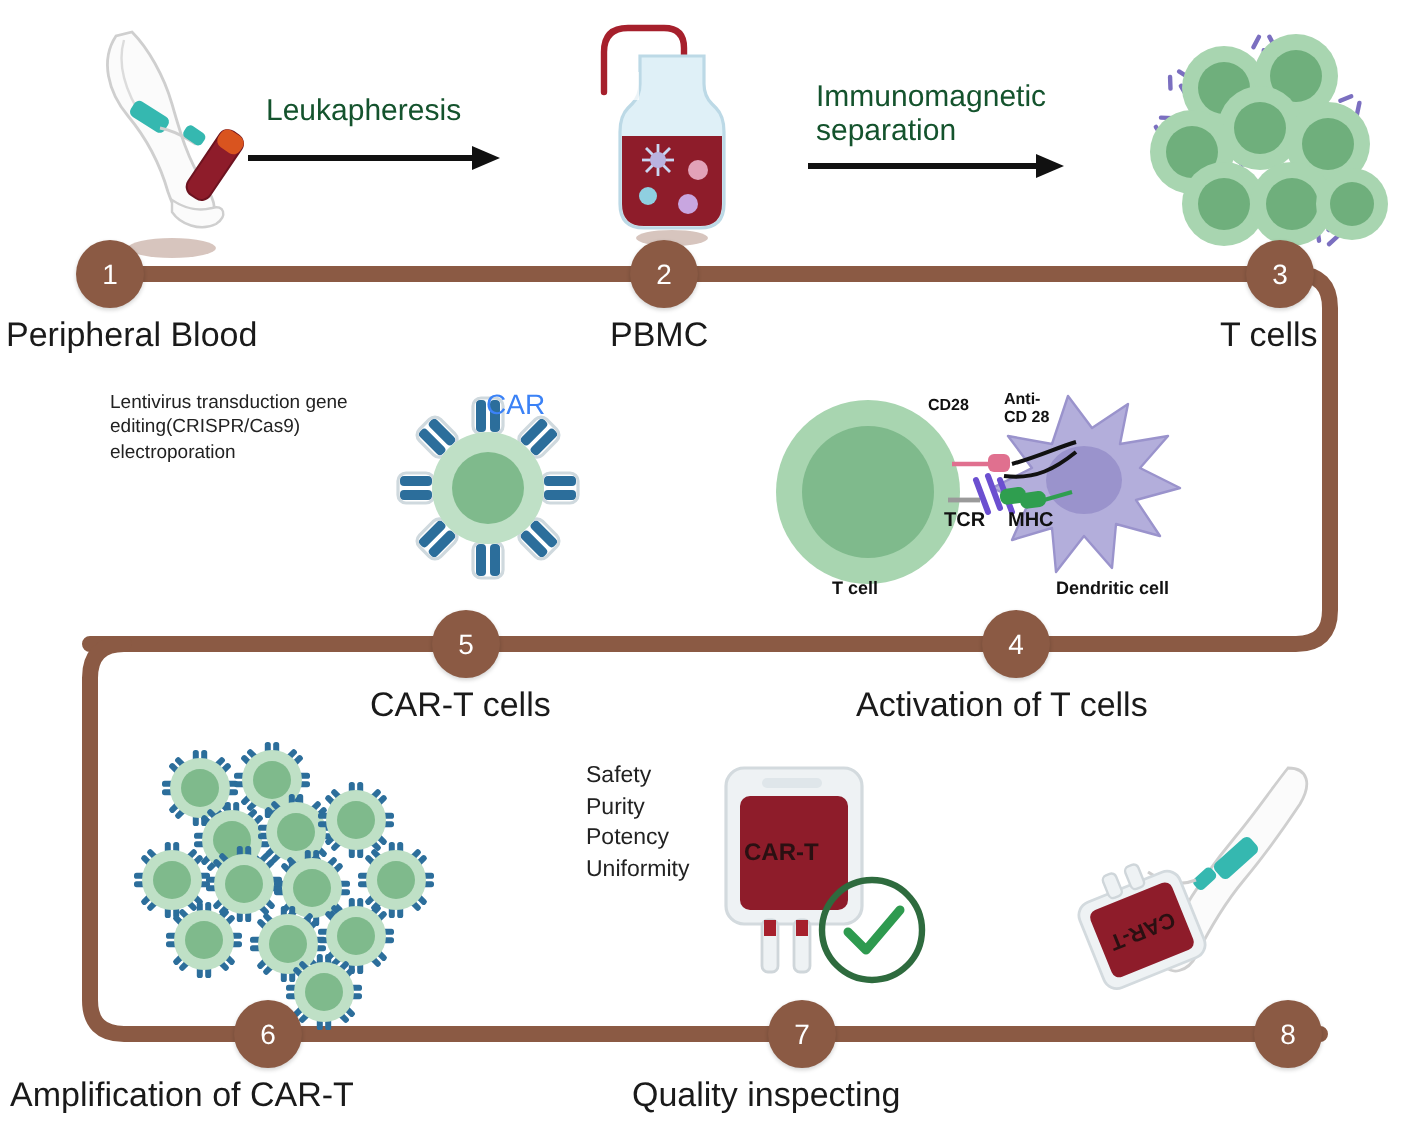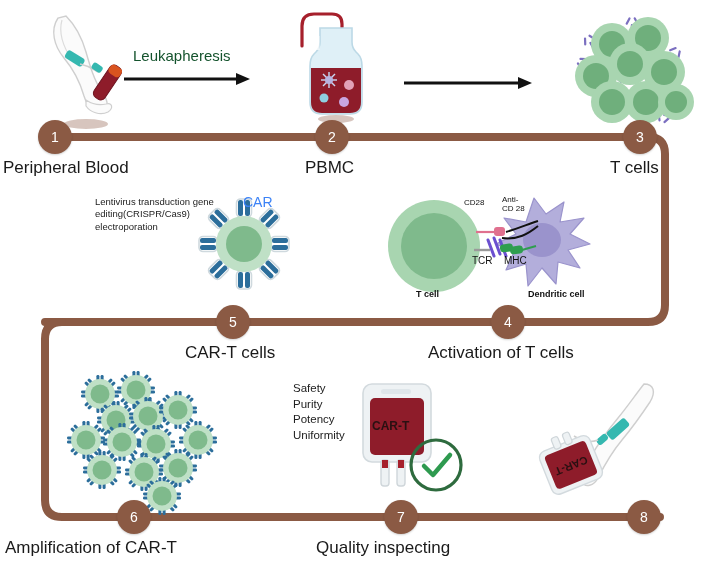--- a/index.html
+++ b/index.html
@@ -52,21 +52,21 @@
     font-size:9.5px;
     color:#222;
     line-height:1.3;
     white-space:pre-line;
     z-index:3;
   }
 
   .tinylabel{
     position:absolute;
     font-size:8px;
-    font-weight:normal;
+    font-weight:bold;
     color:#111;
     white-space:pre-line;
     line-height:1.1;
     z-index:6;
   }
   .celllabel{
     position:absolute;
     font-size:9px;
     font-weight:bold;
     color:#111;
@@ -134,20 +134,22 @@
       <line x1="31" y1="68" x2="43" y2="80"></line>
         <line x1="43" y1="68" x2="31" y2="80"></line>
     </g>
     <circle cx="37" cy="74" r="4" fill="#b9b3e0"></circle>
     <circle cx="57" cy="79" r="5" fill="#e2a2b8"></circle>
     <circle cx="32" cy="92" r="4.5" fill="#8fcfe0"></circle>
     <circle cx="52" cy="96" r="5" fill="#c8a6e0"></circle>
     <path d="M26,30 L26,44" stroke="#ffffff" stroke-width="3" opacity=".7"></path>
   </svg>
 
+  <div class="arrowlabel" style="left:408px;top:40px;">Immunomagnetic
+separation</div>
   <svg class="abs" style="left:404px;top:76px;" width="130" height="14" viewBox="0 0 130 14">
     <line x1="0" y1="7" x2="114" y2="7" stroke="#111" stroke-width="3"></line>
     <polygon points="114,1 128,7 114,13" fill="#111"></polygon>
   </svg>
 
   <svg class="abs" style="left:556px;top:6px;" width="148" height="128" viewBox="0 0 148 128">
     <g fill="#7b6fc0">
       <g transform="translate(34,36) rotate(-30)">
         <rect x="-1.2" y="0" width="2.4" height="9" rx="1"></rect>
         <rect x="-5" y="-7" width="2.2" height="8" rx="1" transform="rotate(28 -4 -3)"></rect>
@@ -223,21 +225,21 @@
           <circle cx="90" cy="96" r="21" fill="#a8d5b0"></circle>
           <circle cx="90" cy="96" r="13" fill="#6faf7c"></circle>
         </g>
       <g>
           <circle cx="120" cy="96" r="18" fill="#a8d5b0"></circle>
           <circle cx="120" cy="96" r="11" fill="#6faf7c"></circle>
         </g>
     </g>
   </svg>
 
-  <div class="smalltext" style="left:55px;top:196px;width:175px;margin-left:40px;">Lentivirus transduction gene
+  <div class="smalltext" style="left:55px;top:196px;width:175px;">Lentivirus transduction gene
 editing(CRISPR/Cas9)
 electroporation</div>
 
   <div class="carlabel" style="left:243px;top:194px;">CAR</div>
 
   <svg class="abs" style="left:196px;top:196px;" width="96" height="96" viewBox="0 0 96 96">
     <g>
       <g transform="translate(48,48) rotate(0) translate(0,-44)">
         <rect x="-6" y="0" width="5" height="16" rx="2" fill="#2c6e9b"></rect>
         <rect x="1" y="0" width="5" height="16" rx="2" fill="#2c6e9b"></rect>

